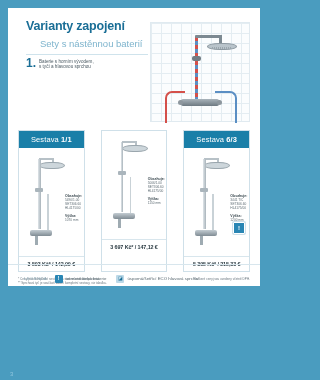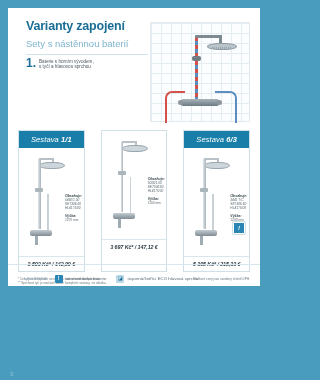--- a/index.html
+++ b/index.html
@@ -37,20 +37,21 @@
     line-height: 13.5px;
     letter-spacing: -0.2px;
     width: 140px;
   }
   .subtitle {
     color: #7eb4cd;
     font-size: 9.5px;
     line-height: 12px;
     margin-top: 4px;
     width: 140px;
+    margin-left: 14px;
   }
   .rule {
     width: 122px;
     height: 1px;
     background: #cfe3ec;
     margin: 4px 0 3px 0;
   }
   .numitem {
     display: flex;
     align-items: flex-start;
@@ -184,21 +185,20 @@
     border-top: 2px solid #5b8fc4;
     border-top-right-radius: 7px;
     box-sizing: border-box;
   }
   
   .cards {
     display: flex;
     gap: 16px;
     padding: 0 10px;
     box-sizing: border-box;
-    font-style: italic;
   }
   .card {
     flex: 1 1 0;
     border: 1px solid #cfe0e9;
     background: #fff;
     box-sizing: border-box;
     position: relative;
   }
   .card-head {
     background: #1a7fa8;

